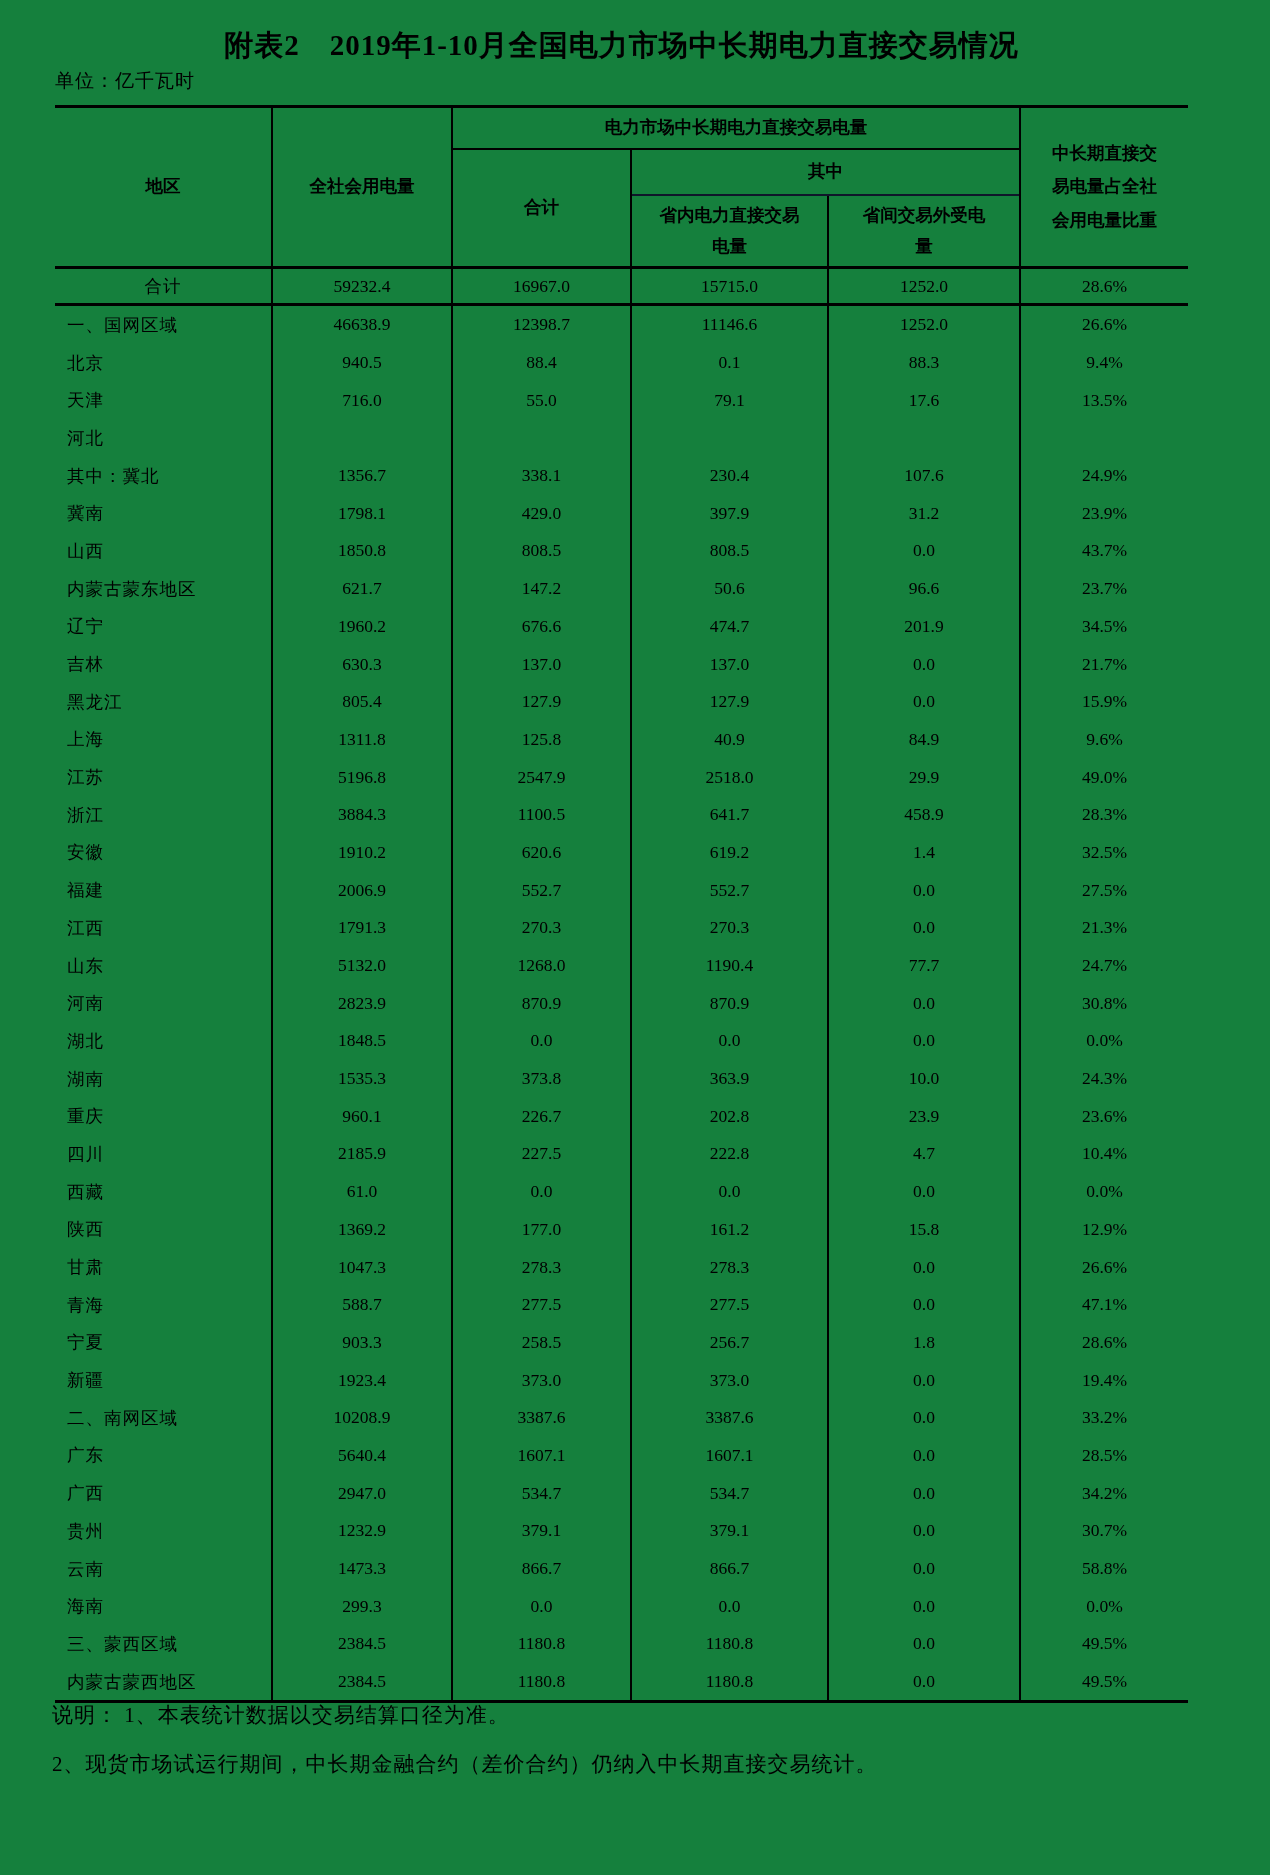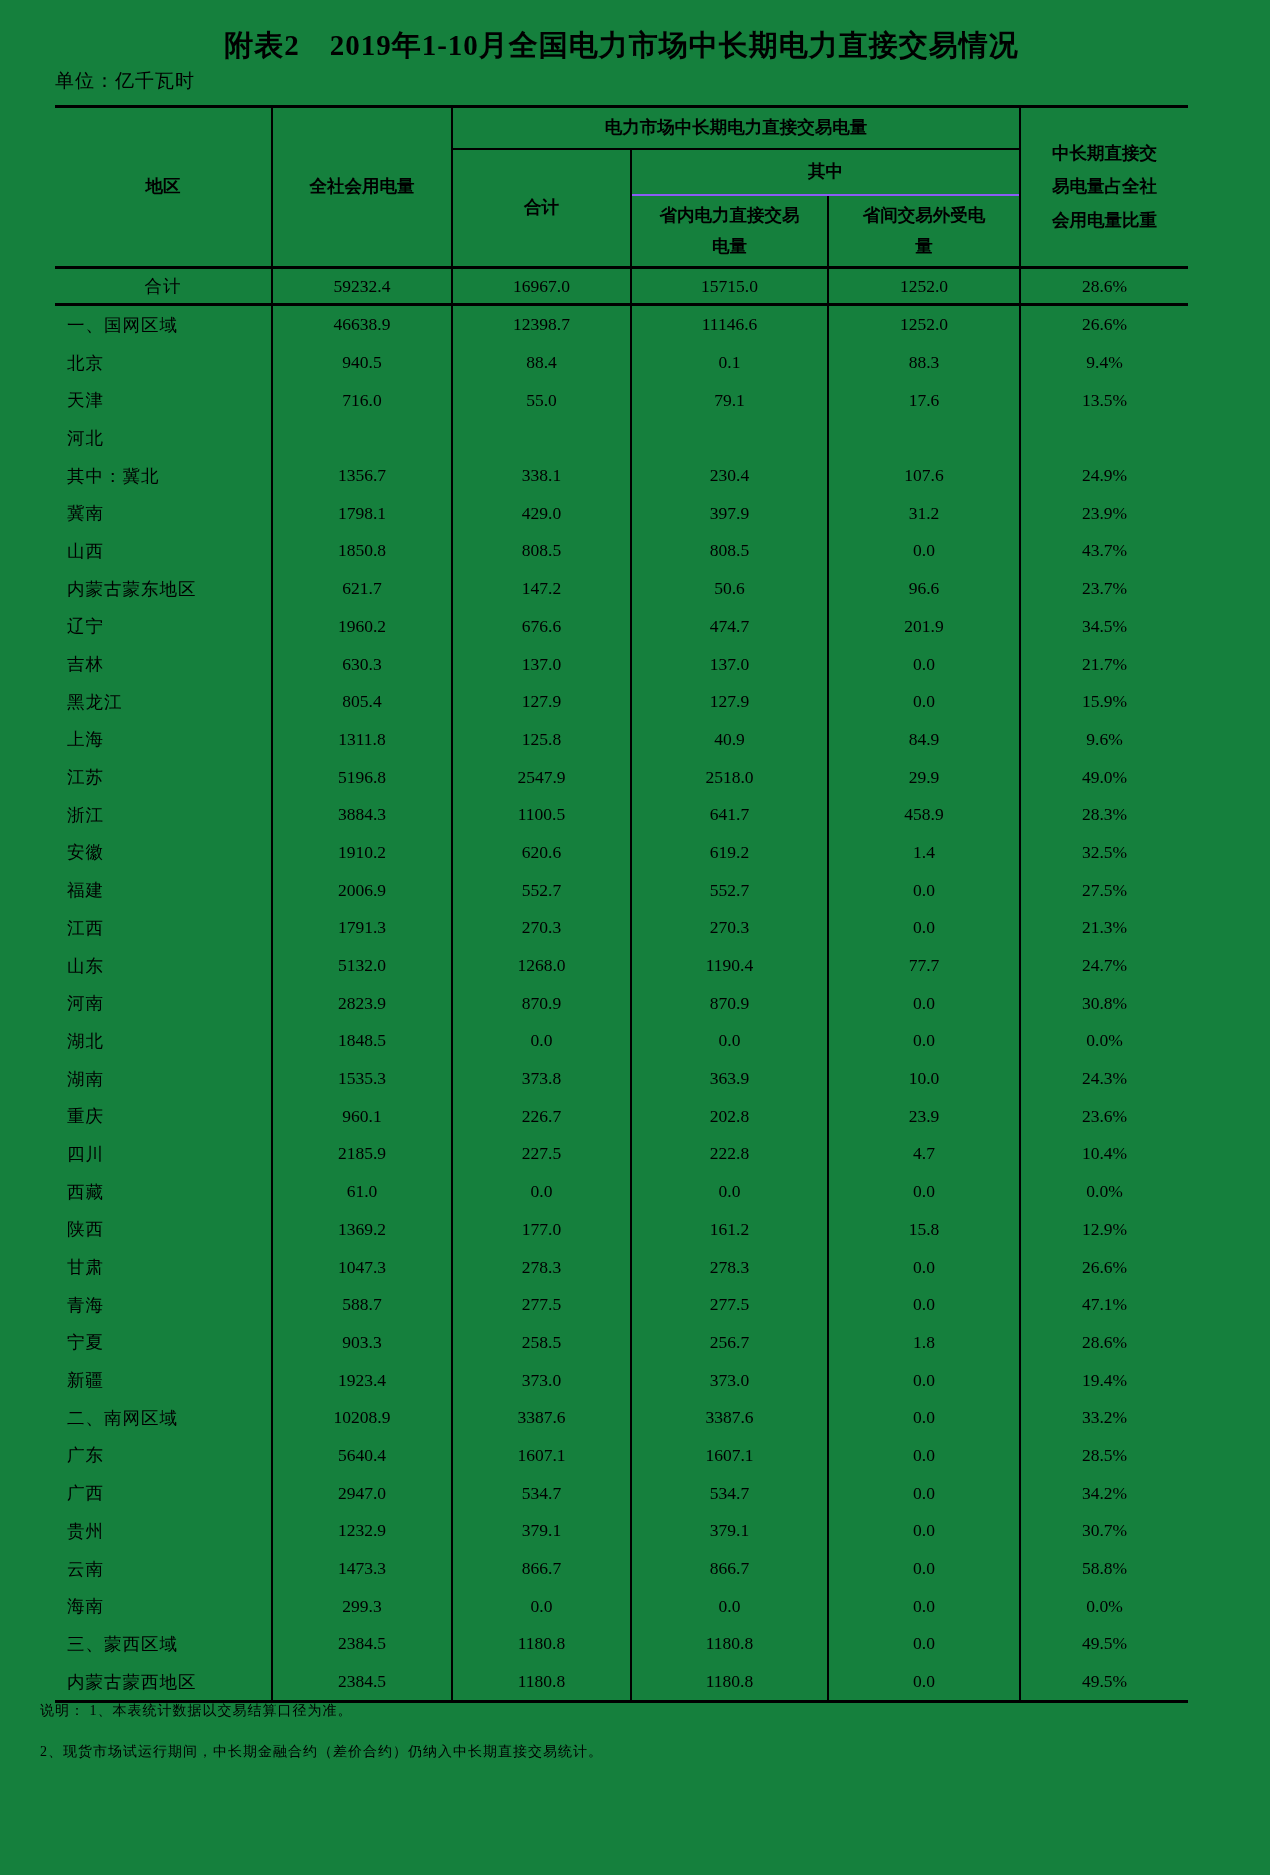--- a/index.html
+++ b/index.html
@@ -63,21 +63,21 @@
     font-weight: bold;
     white-space: pre-line;
     line-height: 1.9;
     margin-left: 8px;
   }
   .data-table thead tr.h1 th { height: 40px; }
   .data-table thead tr.h2 th { height: 44px; }
   .data-table thead tr.h3 th { height: 70px; line-height: 1.75; }
   .data-table thead { border-bottom: 3px solid #000; }
   th.span-head   { border-bottom: 2px solid #000; }
-  th.among-head  { border-bottom: 2px solid #8b5cf6; }
+  th.among-head  { border-bottom: 2px solid #0f172a; }
 
   
   .data-table tbody td {
     height: 37.7px;
     text-align: center;
     vertical-align: middle;
   }
   .data-table tbody td:first-child {
     text-align: left;
     padding-left: 12px;
@@ -90,23 +90,23 @@
   .data-table tbody tr.total td { height: 34px; }
   .data-table tbody tr.total td:first-child {
     text-align: center;
     padding-left: 0;
   }
   .data-table tbody tr.section { font-weight: bold; }
 
   .notes {
     position: absolute;
     top: 1703px;
-    left: 40px;
+    left: 52px;
     width: 1140px;
-    font-size: 14px;
+    font-size: 21px;
     letter-spacing: 1px;
   }
   .notes .note-line {
     margin: 0 0 24px 0;
     line-height: 1.2;
   }
 </style>
 </head>
 <body>
 

